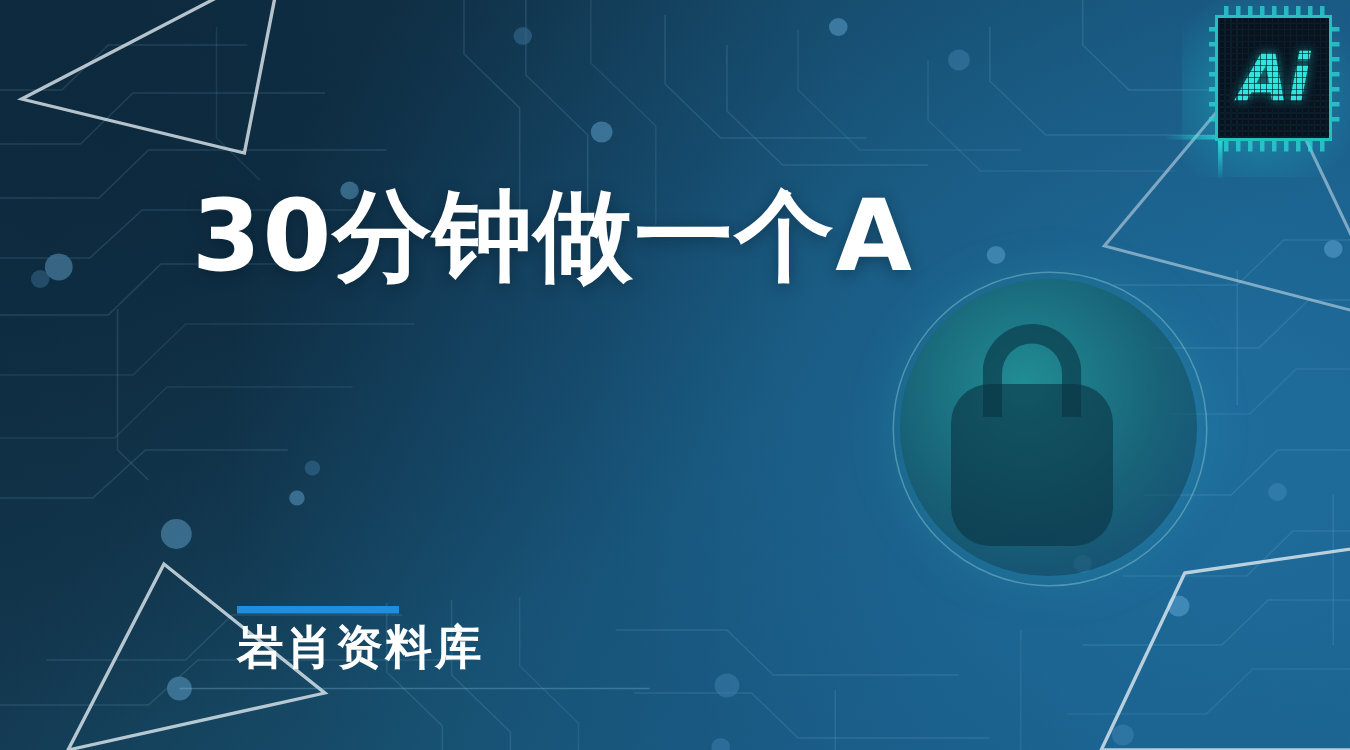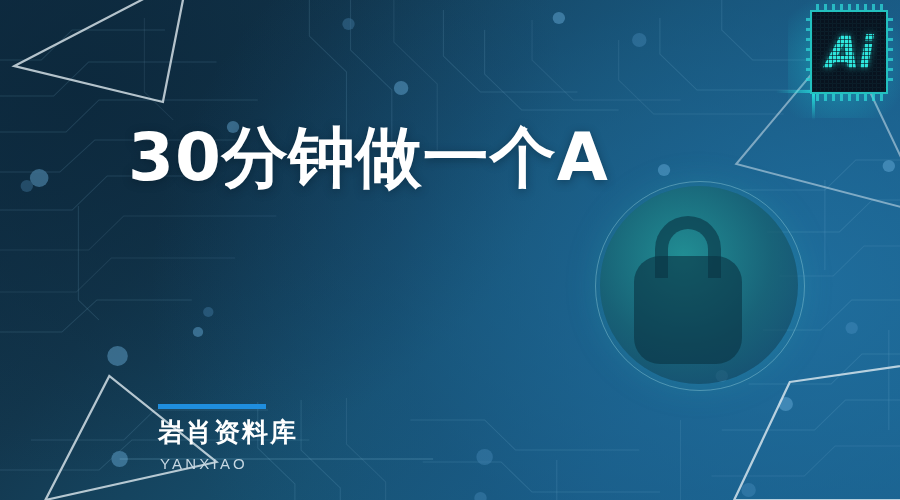--- a/index.html
+++ b/index.html
@@ -142,21 +142,21 @@
 
   
   .brand { position: absolute; left: 158px; top: 404px; }
   .brand-rule {
     width: 108px; height: 5px;
     background: #1f8ede;
     margin-bottom: 7px;
   }
   .brand-name {
     color: #ffffff;
-    font-size: 26px;
+    font-size: 31px;
     font-weight: 700;
     letter-spacing: 2px;
     line-height: 32px;
     font-family: "DejaVu Sans", "Liberation Sans", sans-serif;
   }
   .brand-sub {
     margin-top: 7px;
     margin-left: 2px;
     color: #c6d7e2;
     font-size: 15px;
@@ -301,16 +301,15 @@
     </div>
   </div>
 
   <div class="headline">
     <div class="line">30分钟做一个A</div>
   </div>
 
   <div class="brand">
     <div class="brand-rule"></div>
     <div class="brand-name">岩肖资料库</div>
-    <div class="brand-sub">YANXIAO</div>
   </div>
 
 </div>
 
 </body></html>

